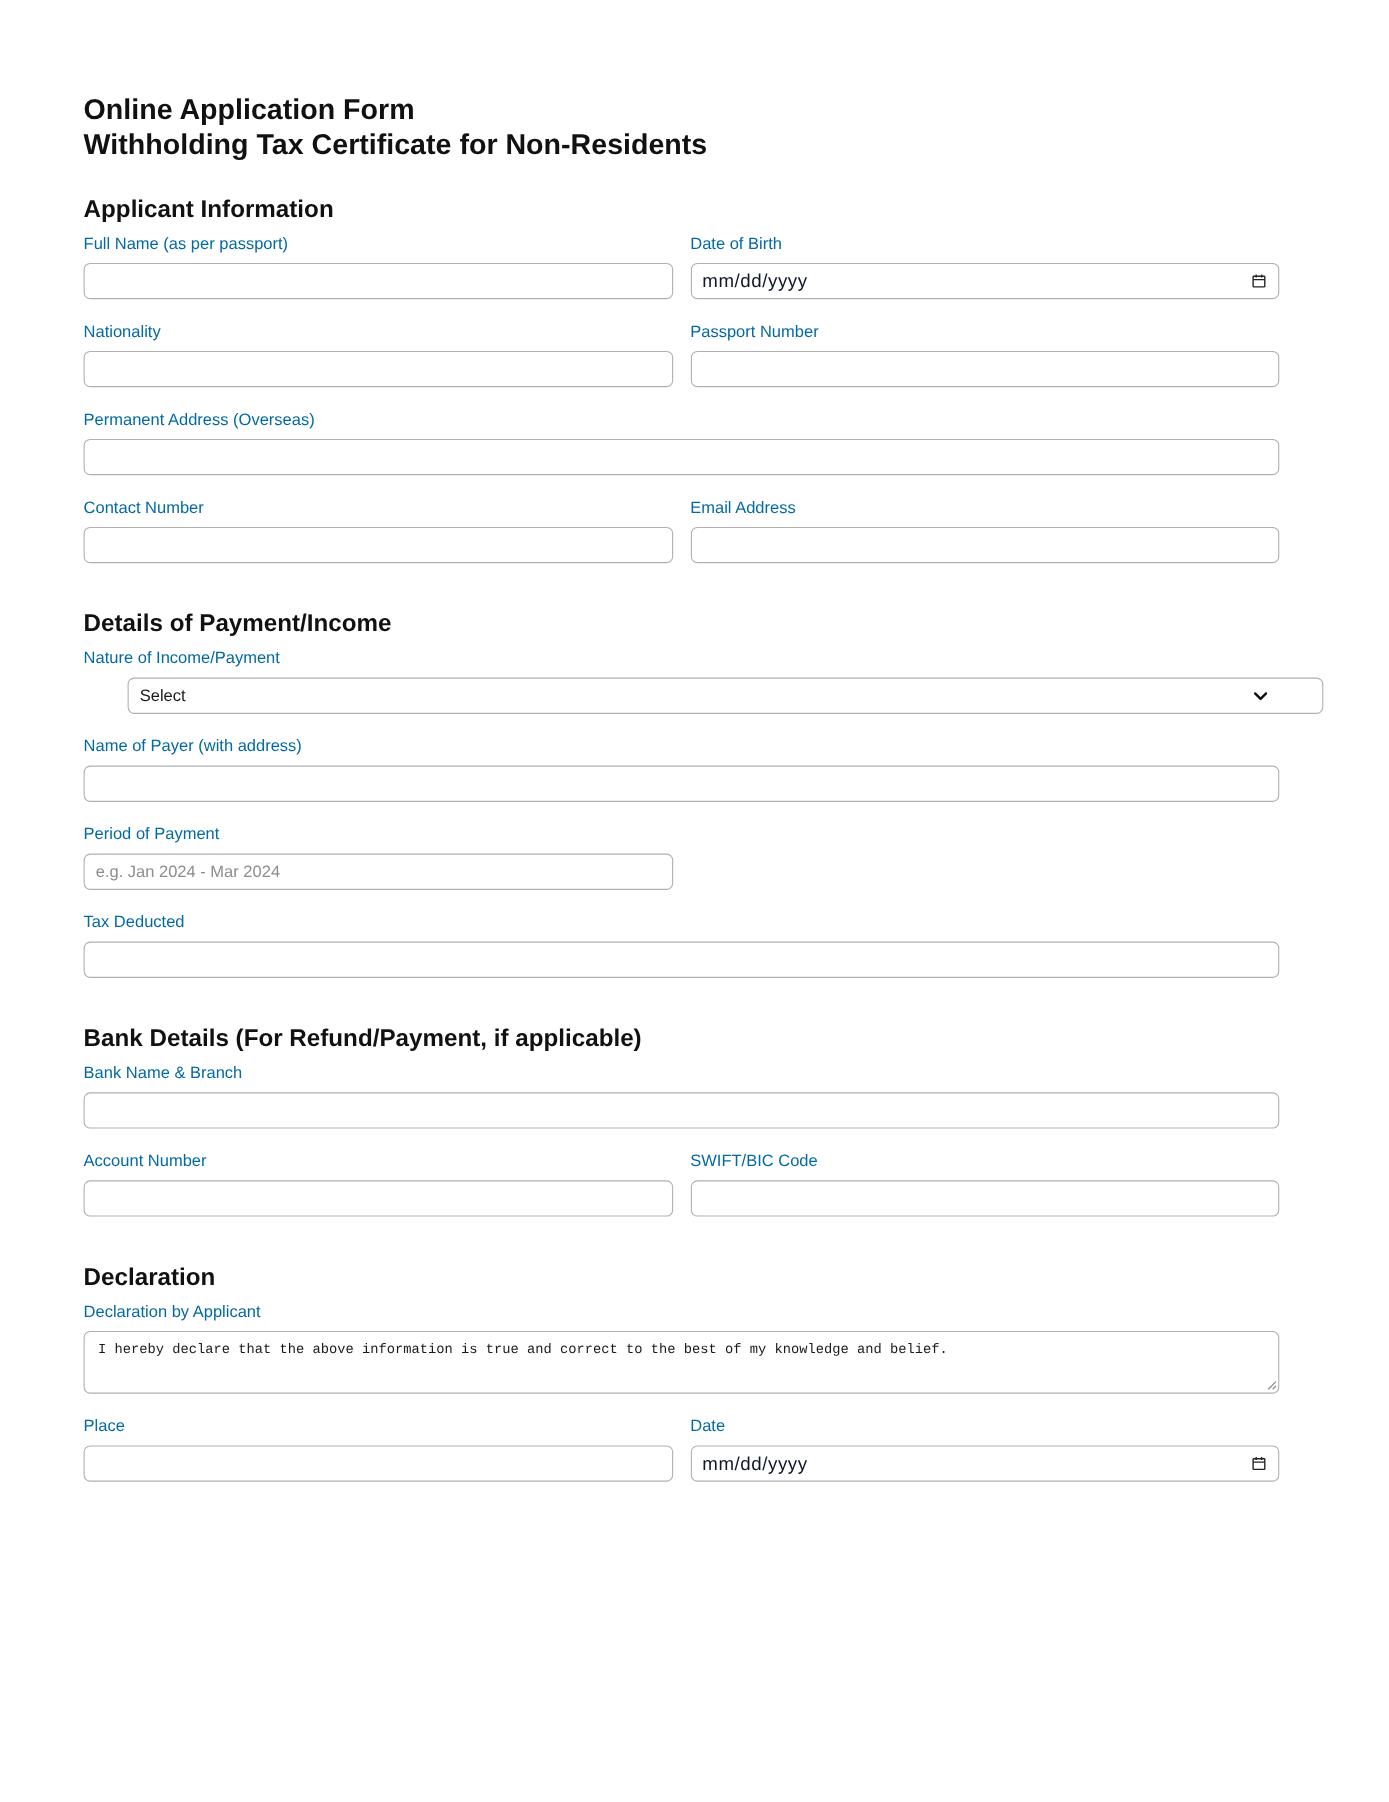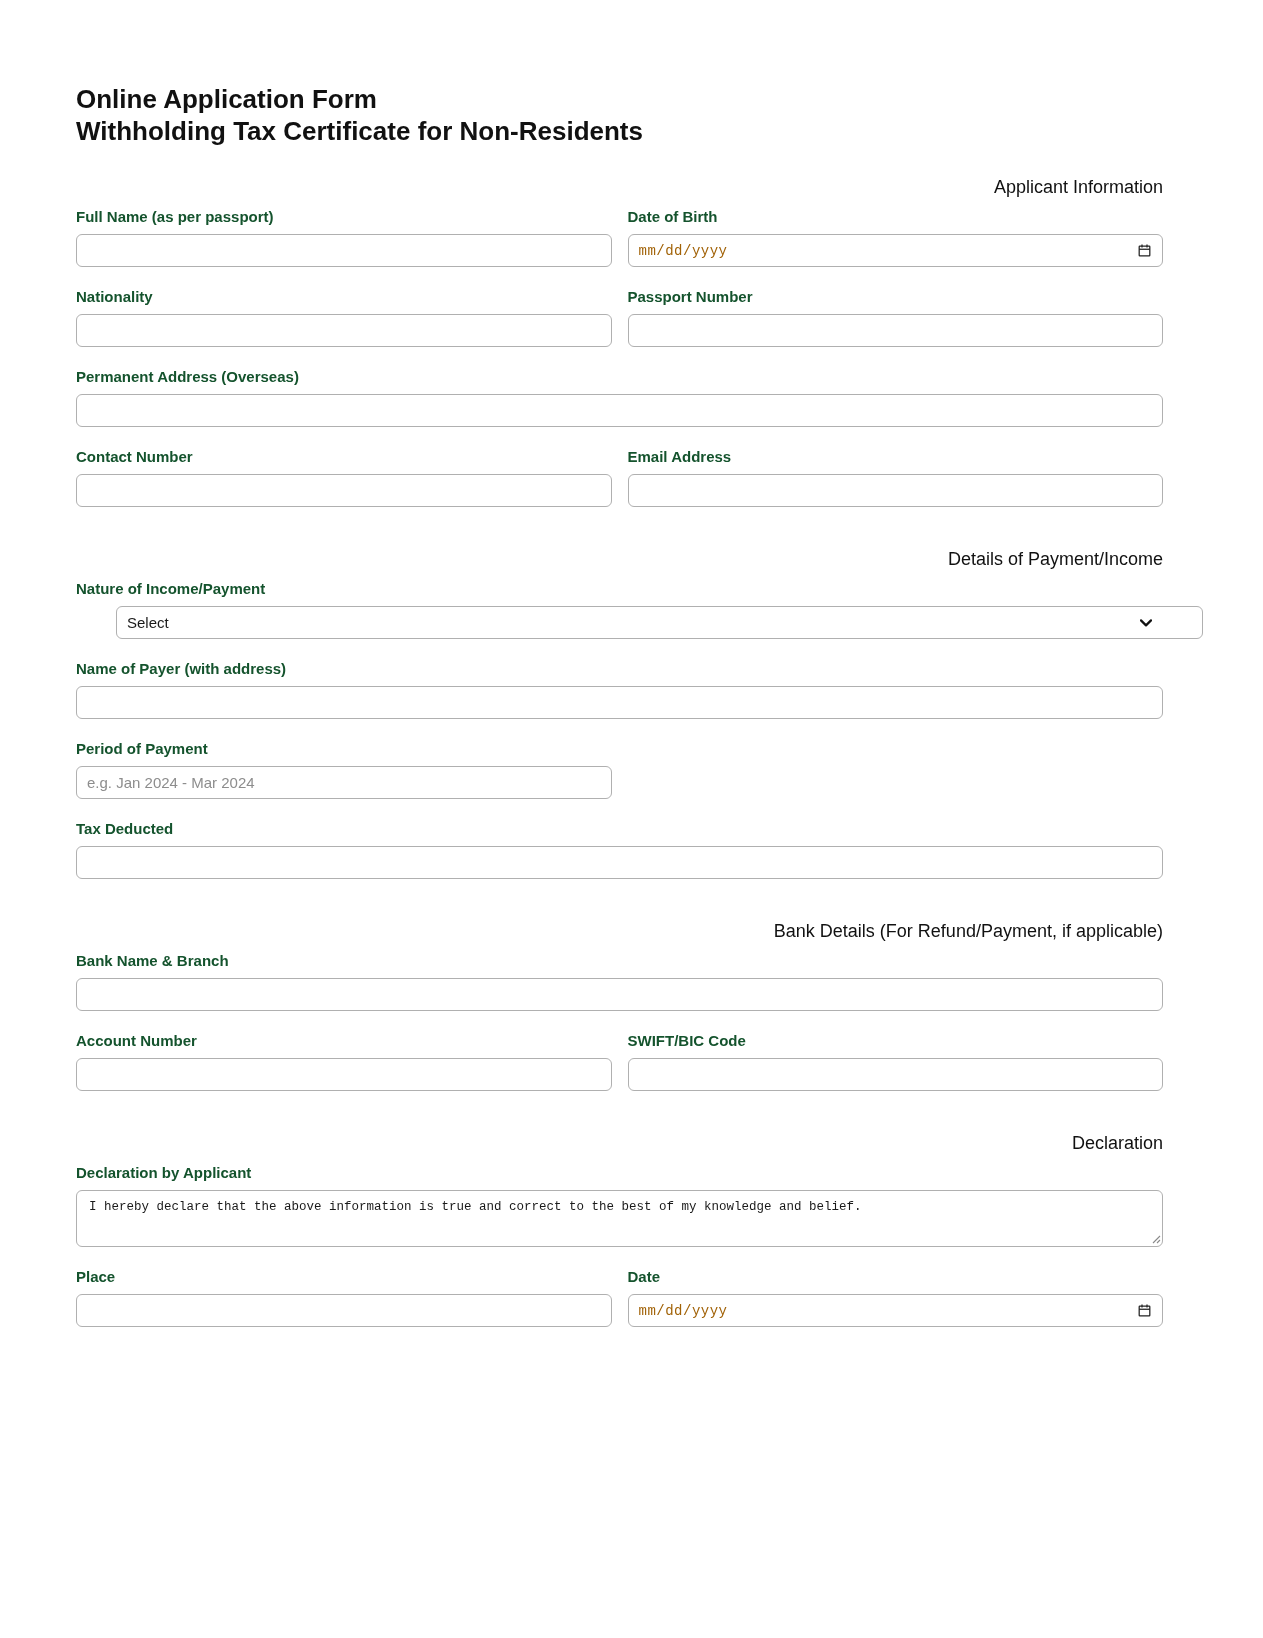--- a/index.html
+++ b/index.html
@@ -16,38 +16,37 @@
   }
   .page-title {
     font-size: 26px;
     font-weight: bold;
     line-height: 1.22;
     color: #111111;
   }
   .section { margin-top: 42px; }
   .section.first { margin-top: 30px; }
   .section-heading {
-    font-size: 18px;
-    font-weight: normal;
+    font-size: 22px;
+    font-weight: bold;
     color: #111111;
     margin-bottom: 10px;
-    text-align: right;
   }
   .row {
     display: grid;
     grid-template-columns: 1fr 1fr;
     column-gap: 16px;
     margin-bottom: 21px;
   }
   .row.single { grid-template-columns: 1fr; }
   .field { display: flex; flex-direction: column; }
   .lbl {
     font-size: 15px;
-    font-weight: bold;
-    color: #14532d;
+    font-weight: normal;
+    color: #0369a1;
     margin-bottom: 8px;
     line-height: 1.2;
   }
   .input, select.input, textarea.input {
     width: 100%;
     height: 33px;
     border: 1px solid #b0b0b0;
     border-radius: 6px;
     background: #ffffff;
     font-family: "Liberation Sans", sans-serif;
@@ -58,23 +57,23 @@
   }
   .input::placeholder { color: #8d8d8d; opacity: 1; }
   
   .date-input {
     display: flex;
     align-items: center;
     justify-content: space-between;
     cursor: text;
   }
   .date-text {
-    font-family: Liberation Mono, monospace;
-    font-size: 14px;
-    color: #a16207;
+    font-family: Liberation Sans, sans-serif;
+    font-size: 17px;
+    color: #0f172a;
     letter-spacing: 0.5px;
   }
   .cal-btn { display: flex; align-items: center; cursor: pointer; }
   
   .select-wrap { position: relative; width: 100%; }
   select.input {
     appearance: none;
     -webkit-appearance: none;
     padding-right: 30px;
     cursor: pointer;

